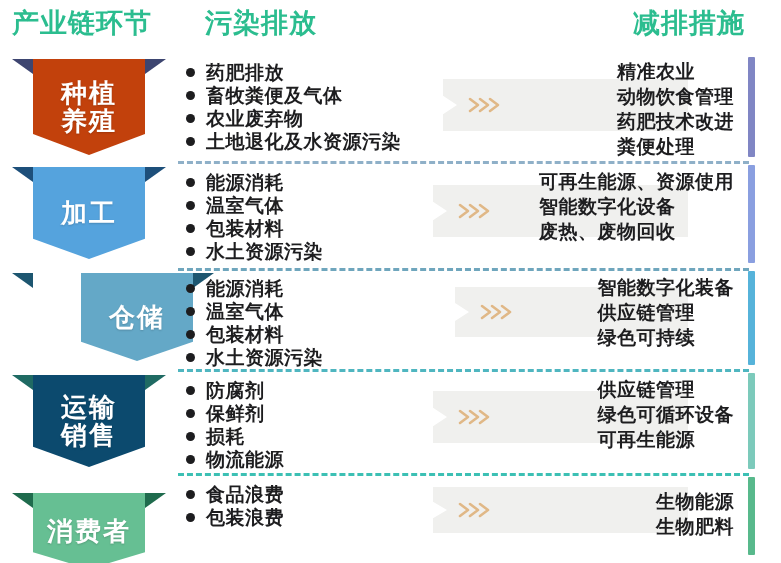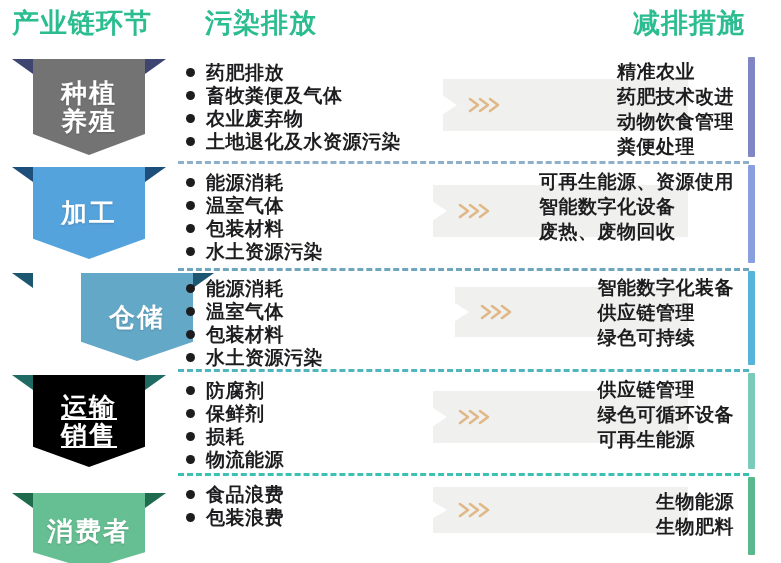--- a/index.html
+++ b/index.html
@@ -165,21 +165,21 @@
 
   <div class="row" id="row-0">
       <div class="sep" style="border-top-color: rgb(143, 176, 200);"></div>
       <div class="banner" style="top: 4px;">
         <span class="ear left">
           <i style="background: rgb(61, 69, 112);"></i>
         </span>
         <span class="ear right">
           <i style="background: rgb(61, 69, 112);"></i>
         </span>
-        <div class="banner-body" style="height: 96px; background: #737373;">
+        <div class="banner-body" style="height: 96px; background: #c2410c;">
           <span class="banner-line">种植</span>
           <span class="banner-line">养殖</span>
         </div>
       </div>
       <div class="connector" style="top: 24px; left: 443px; width: 245px; height: 52px; background: rgb(240, 240, 238);">
         <span class="chev">
           <svg width="36" height="20" viewBox="0 0 36 20" aria-hidden="true">
             <g fill="none" stroke="#e0b887" stroke-width="2.6" stroke-linecap="round" stroke-linejoin="round">
               <polyline points="3,4 11,10 3,16"></polyline>
               <polyline points="13,4 21,10 13,16"></polyline>
@@ -201,22 +201,22 @@
           <span class="dot"></span>
           <span class="btxt">农业废弃物</span>
         </div>
         <div class="bullet">
           <span class="dot"></span>
           <span class="btxt">土地退化及水资源污染</span>
         </div>
       </div>
       <div class="measures">
         <div class="measure">精准农业</div>
+        <div class="measure">动物饮食管理</div>
         <div class="measure">药肥技术改进</div>
-        <div class="measure">动物饮食管理</div>
         <div class="measure">粪便处理</div>
       </div>
       <div class="endbar" style="top: 2px; height: 100px; background: rgb(128, 134, 196);"></div>
     </div>
   <div class="row" id="row-1">
       <div class="sep" style="border-top-color: rgb(111, 166, 189);"></div>
       <div class="banner" style="top: 2px;">
         <span class="ear left">
           <i style="background: rgb(29, 79, 122);"></i>
         </span>
@@ -314,21 +314,21 @@
     </div>
   <div class="row" id="row-3">
       <div class="sep" style="border-top-color: rgb(60, 192, 180);"></div>
       <div class="banner" style="top: 2px;">
         <span class="ear left">
           <i style="background: rgb(31, 106, 99);"></i>
         </span>
         <span class="ear right">
           <i style="background: rgb(31, 106, 99);"></i>
         </span>
-        <div class="banner-body" style="height: 92px; background: #000000; text-decoration: underline;">
+        <div class="banner-body" style="height: 92px; background: #0c4a6e;">
           <span class="banner-line">运输</span>
           <span class="banner-line">销售</span>
         </div>
       </div>
       <div class="connector" style="top: 18px; left: 433px; width: 255px; height: 52px; background: rgb(240, 240, 238);">
         <span class="chev">
           <svg width="36" height="20" viewBox="0 0 36 20" aria-hidden="true">
             <g fill="none" stroke="#e0b887" stroke-width="2.6" stroke-linecap="round" stroke-linejoin="round">
               <polyline points="3,4 11,10 3,16"></polyline>
               <polyline points="13,4 21,10 13,16"></polyline>

